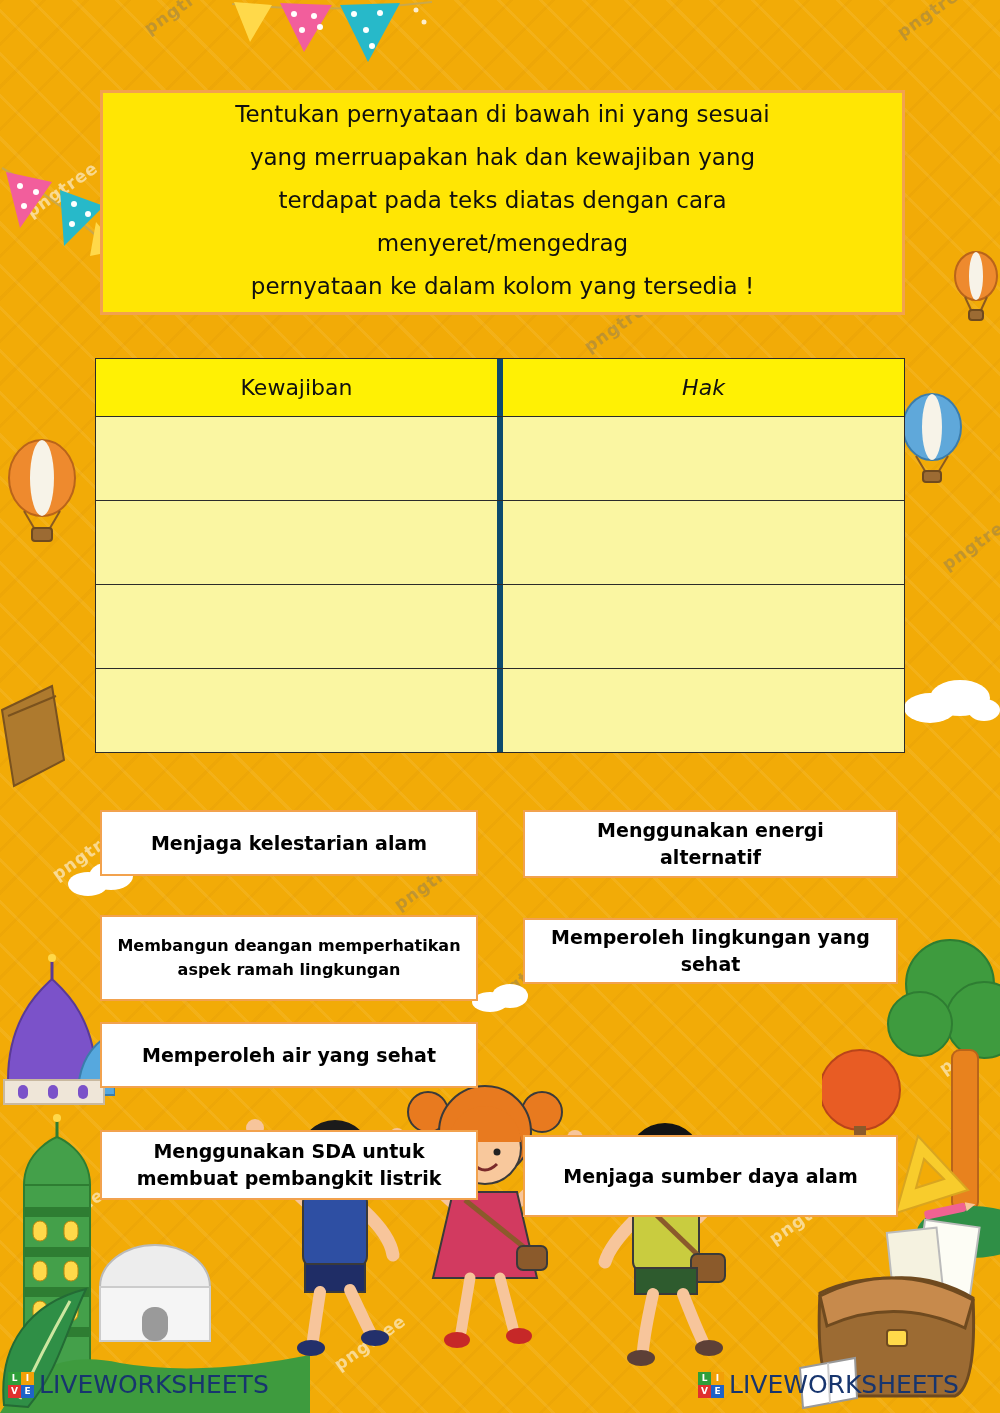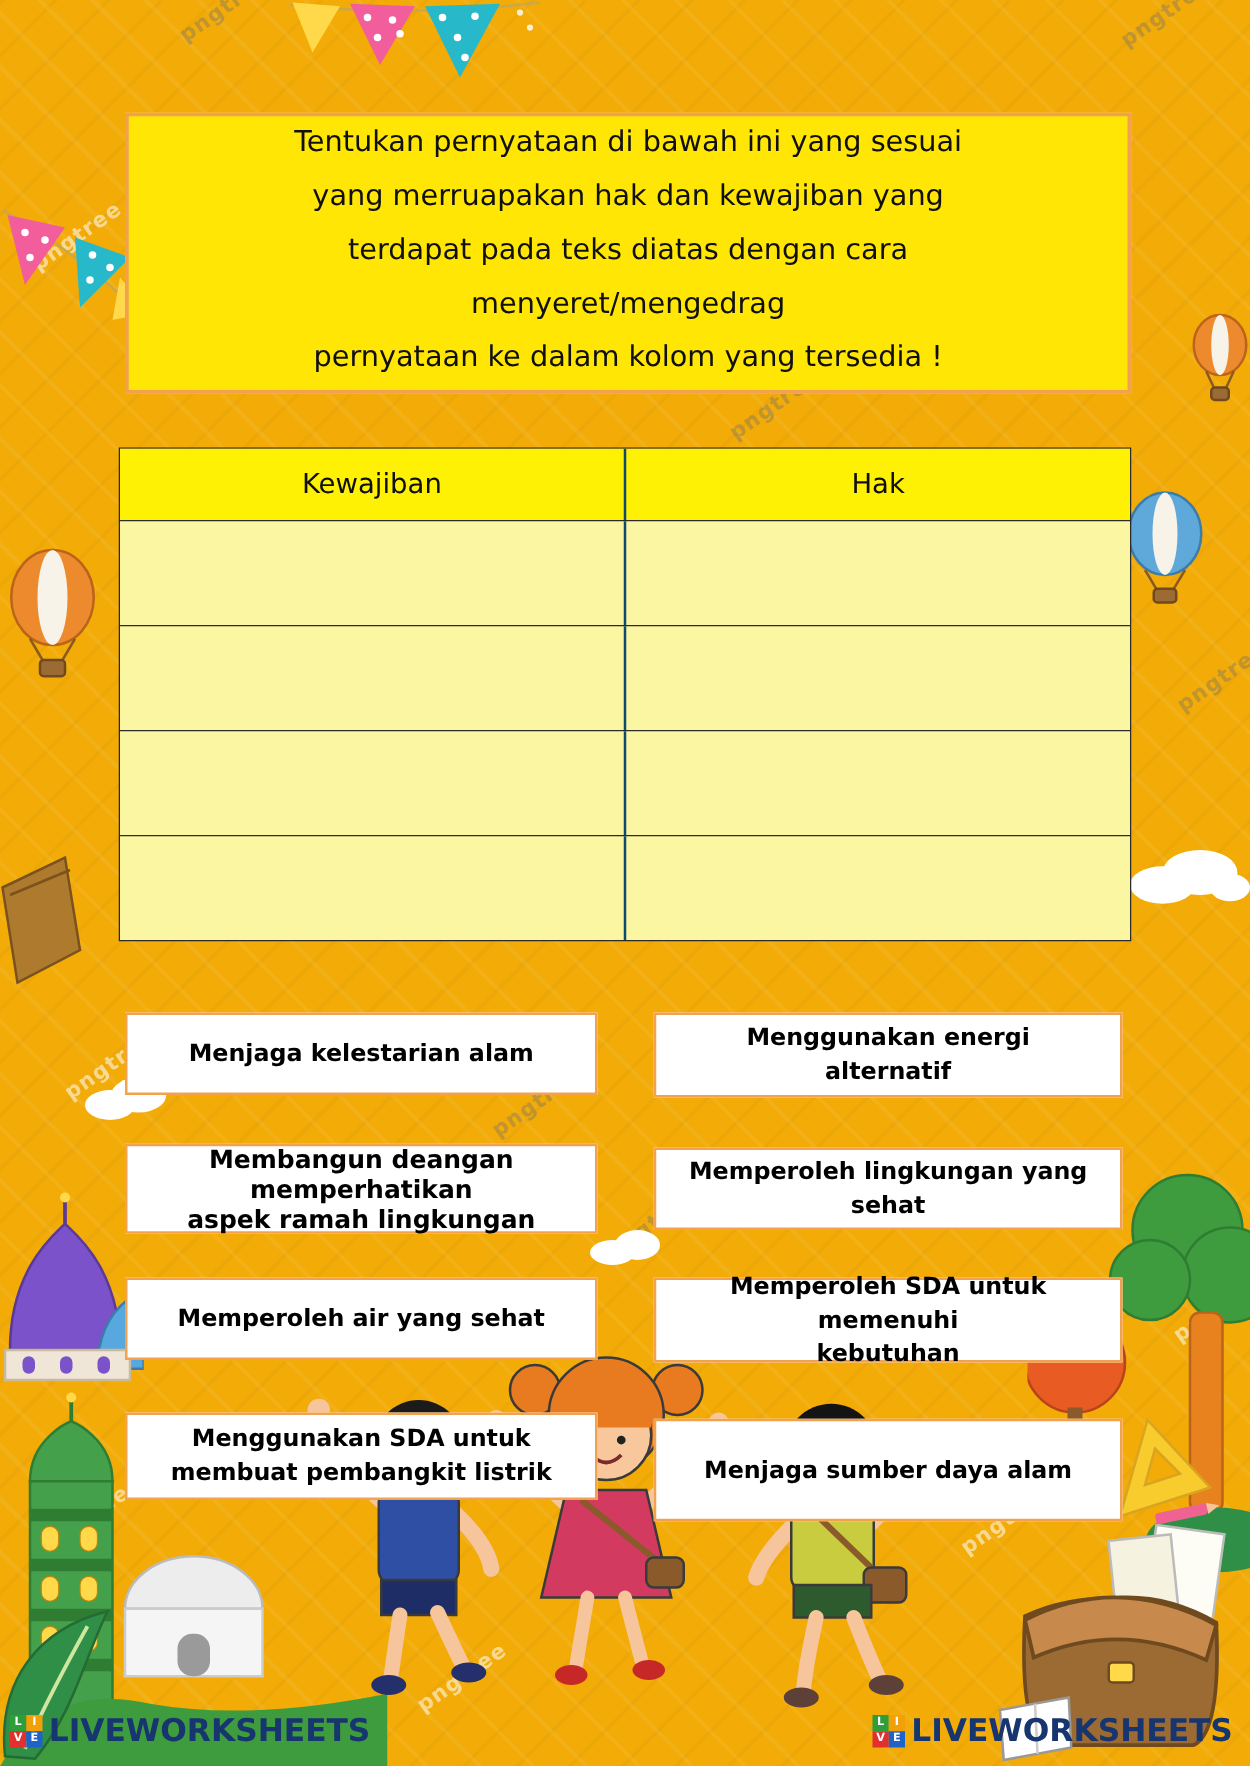--- a/index.html
+++ b/index.html
@@ -18,44 +18,44 @@
   .instruction-box{position:absolute;left:100px;top:90px;width:805px;height:225px;
      background:#FFE604;border:3px solid #F2A24E;box-sizing:border-box;z-index:15;
      display:flex;align-items:flex-start;justify-content:center;text-align:center;}
   .instruction-text{white-space:pre-line;font-size:23px;line-height:43px;color:#101010;padding:0 20px;}
   
   .worksheet-table{position:absolute;left:95px;top:358px;width:810px;z-index:15;
      border:1px solid #2b2b2b;box-sizing:border-box;}
   .t-row{display:flex;}
   .t-row + .t-row{border-top:1px solid #2b2b2b;}
   .t-cell{flex:1;box-sizing:border-box;}
-  .t-cell + .t-cell{border-left:2px solid #0c4a6e;}
+  .t-cell + .t-cell{border-left:6px solid #0c4a6e;font-style:italic;}
   .t-head{height:57px;background:#FFF104;}
   .t-head .t-cell{display:flex;align-items:center;justify-content:center;font-size:22px;color:#101010;}
   .t-body{height:83px;background:#FAF6A2;}
   
   .drag-box{position:absolute;background:#ffffff;border:2px solid #F2A24E;box-sizing:border-box;
      display:flex;align-items:center;justify-content:center;text-align:center;z-index:20;
      font-weight:bold;font-size:19px;line-height:27px;color:#000;white-space:pre-line;}
   #dragL1{left:100px;top:810px;width:378px;height:66px;}
-  #dragL2{left:100px;top:915px;width:378px;height:72px;font-size:20px;line-height:24px;}
+  #dragL2{left:100px;top:915px;width:378px;height:86px;font-size:16px;line-height:24px;}
   #dragL3{left:100px;top:1022px;width:378px;height:66px;}
   #dragL4{left:100px;top:1130px;width:378px;height:70px;}
   #dragR1{left:523px;top:810px;width:375px;height:68px;}
   #dragR2{left:523px;top:918px;width:375px;height:66px;}
   #dragR3{left:523px;top:1022px;width:375px;height:68px;}
   #dragR4{left:523px;top:1135px;width:375px;height:82px;}
   
   .logo{position:absolute;display:flex;align-items:center;gap:5px;z-index:30;}
   .logo-left{left:8px;top:1370px;}
   .logo-right{left:698px;top:1370px;}
   .logo-grid{width:26px;height:26px;display:grid;grid-template-columns:1fr 1fr;grid-template-rows:1fr 1fr;}
   .logo-sq{display:flex;align-items:center;justify-content:center;font-size:9px;font-weight:bold;color:#fff;}
   .sq-l{background:#2E9E3A;} .sq-i{background:#F2A007;} .sq-v{background:#E0312E;} .sq-e{background:#1F63C8;}
-  .logo-text{font-weight:bold;font-size:25px;color:#17356E;}
+  .logo-text{font-weight:normal;font-size:25px;color:#17356E;}
   
   .deco{position:absolute;}
 </style>
 </head>
 <body>
 
 <div class="page">
 
   <span class="wm" style="left:140px;top:22px;">pngtree</span>
   <span class="wm" style="left:893px;top:26px;">pngtree</span>
@@ -301,22 +301,20 @@
 
   <div id="dragL1" class="drag-box">Menjaga kelestarian alam</div>
   <div id="dragL2" class="drag-box">Membangun deangan memperhatikan
 aspek ramah lingkungan</div>
   <div id="dragL3" class="drag-box">Memperoleh air yang sehat</div>
   <div id="dragL4" class="drag-box">Menggunakan SDA untuk
 membuat pembangkit listrik</div>
   <div id="dragR1" class="drag-box">Menggunakan energi
 alternatif</div>
   <div id="dragR2" class="drag-box">Memperoleh lingkungan yang sehat</div>
-  <div id="dragR3" class="drag-box">Memperoleh SDA untuk memenuhi
-kebutuhan</div>
   <div id="dragR4" class="drag-box">Menjaga sumber daya alam</div>
 
   <div class="logo logo-left">
     <div class="logo-grid">
       <span class="logo-sq sq-l">L</span>
       <span class="logo-sq sq-i">I</span>
       <span class="logo-sq sq-v">V</span>
       <span class="logo-sq sq-e">E</span>
     </div>
     <span class="logo-text">LIVEWORKSHEETS</span>

